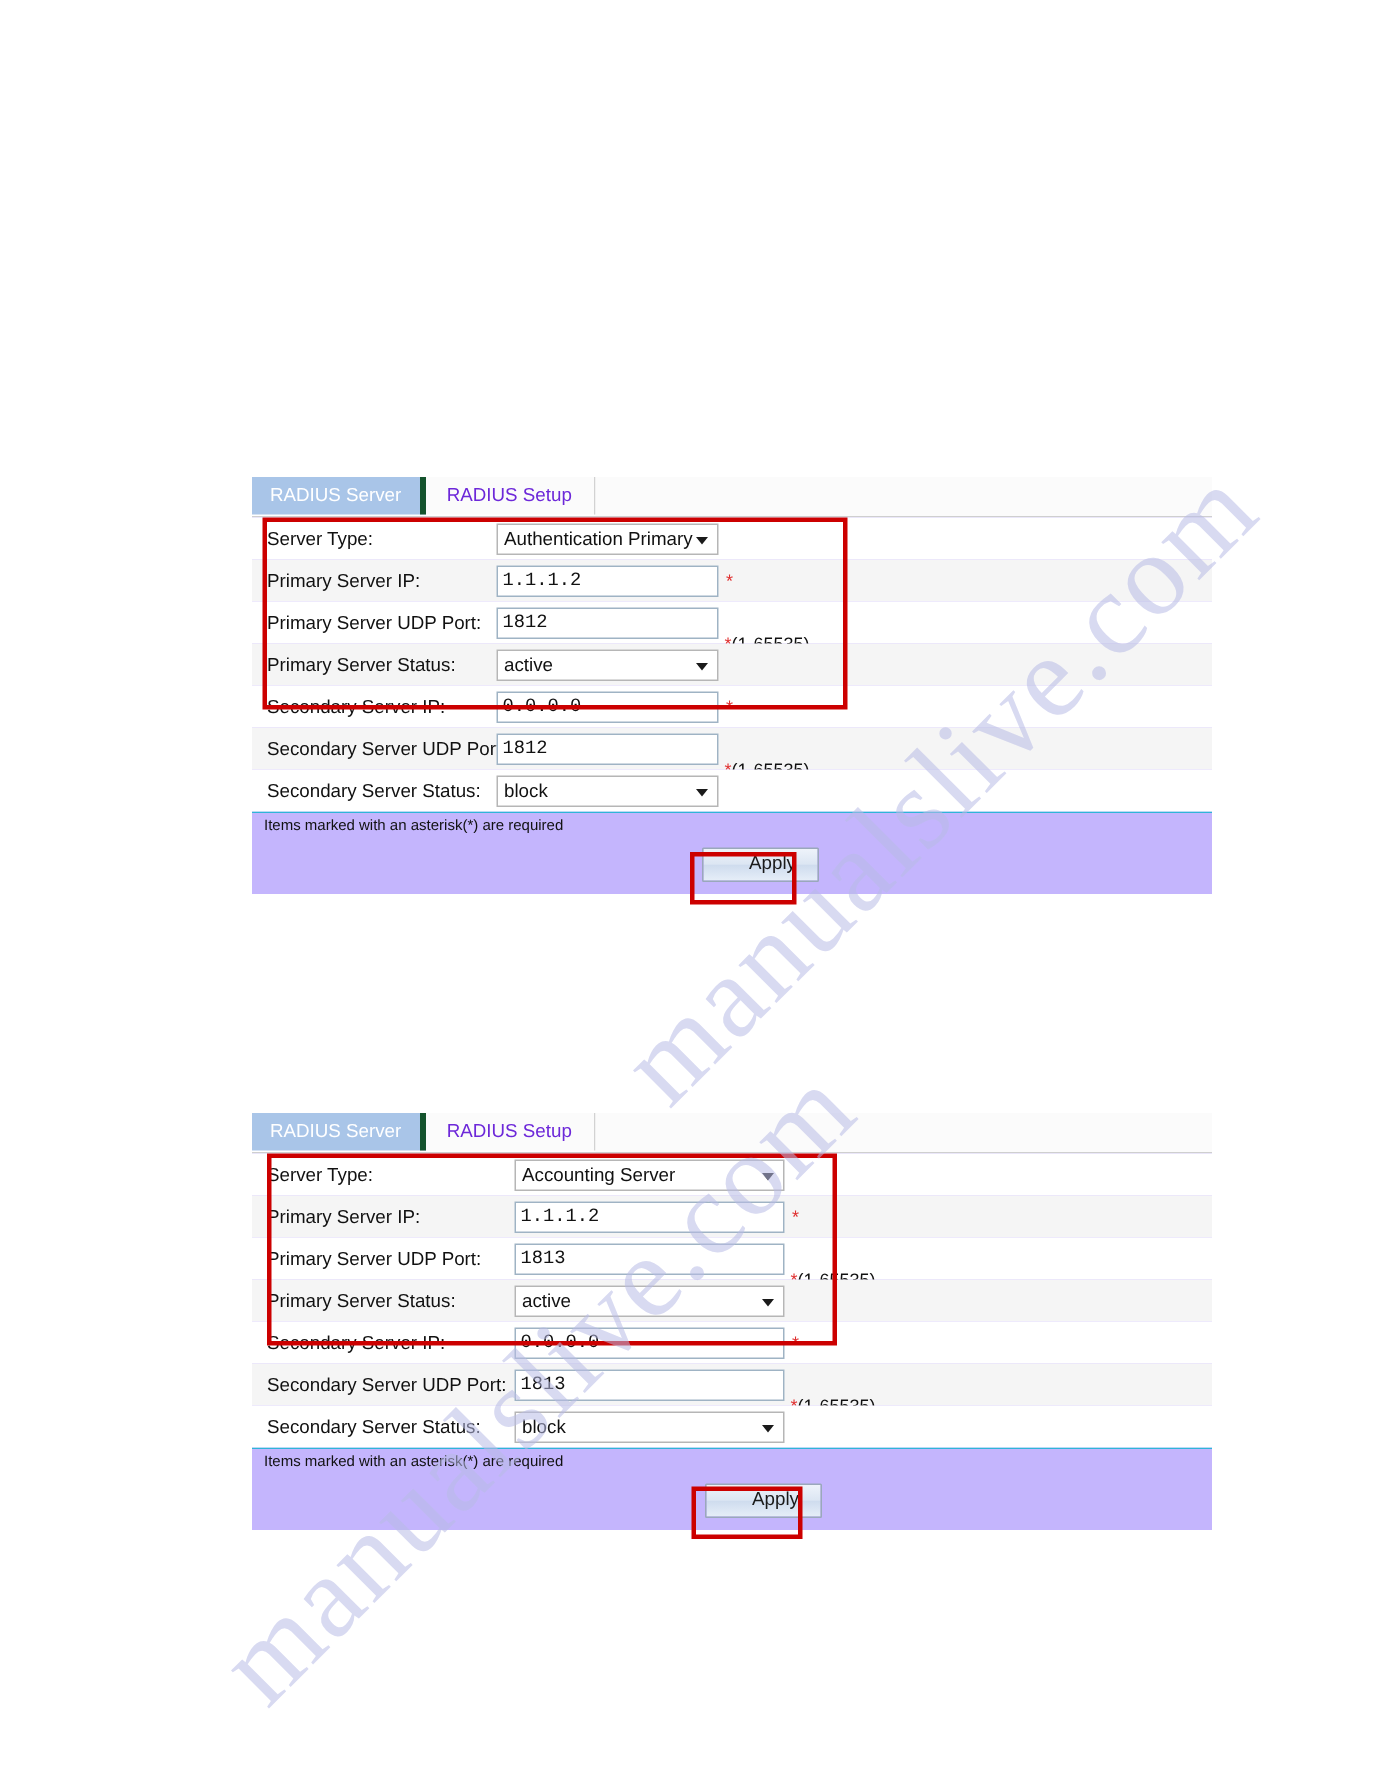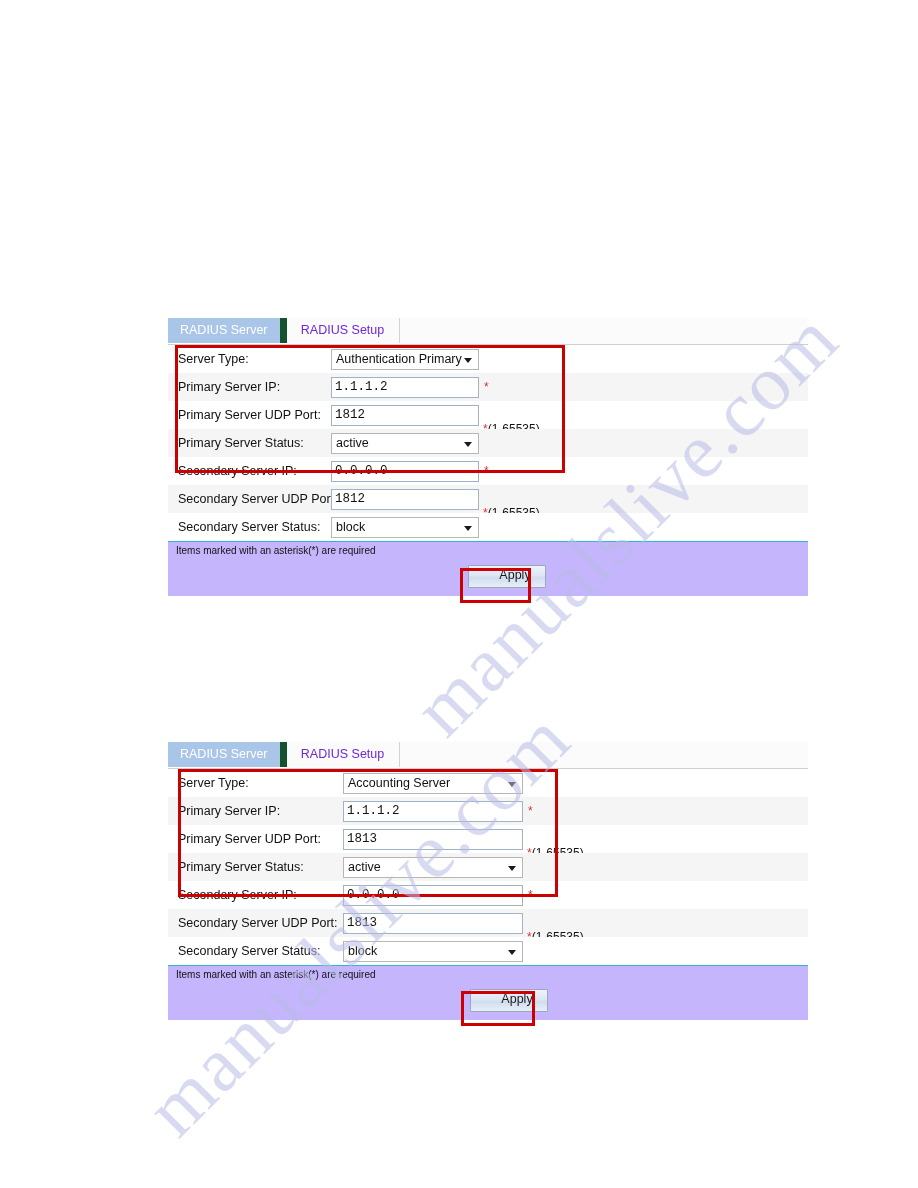--- a/index.html
+++ b/index.html
@@ -71,21 +71,21 @@
     padding: 0 12px;
     font-size: 12.5px;
     box-sizing: border-box;
     white-space: nowrap;
   }
   .tab.active {
     background: #a9c5e8;
     color: #ffffff;
     min-width: 111px;
     text-align: center;
-    border-right: 7px solid #14532d;
+    border-right: 4px solid #14532d;
   }
   .tab.inactive {
     background: #fbfbfb;
     color: #6d28d9;
     min-width: 113px;
     text-align: center;
     border-right: 1px solid #d2d2d2;
   }
   .tab-filler {
     flex: 1;

